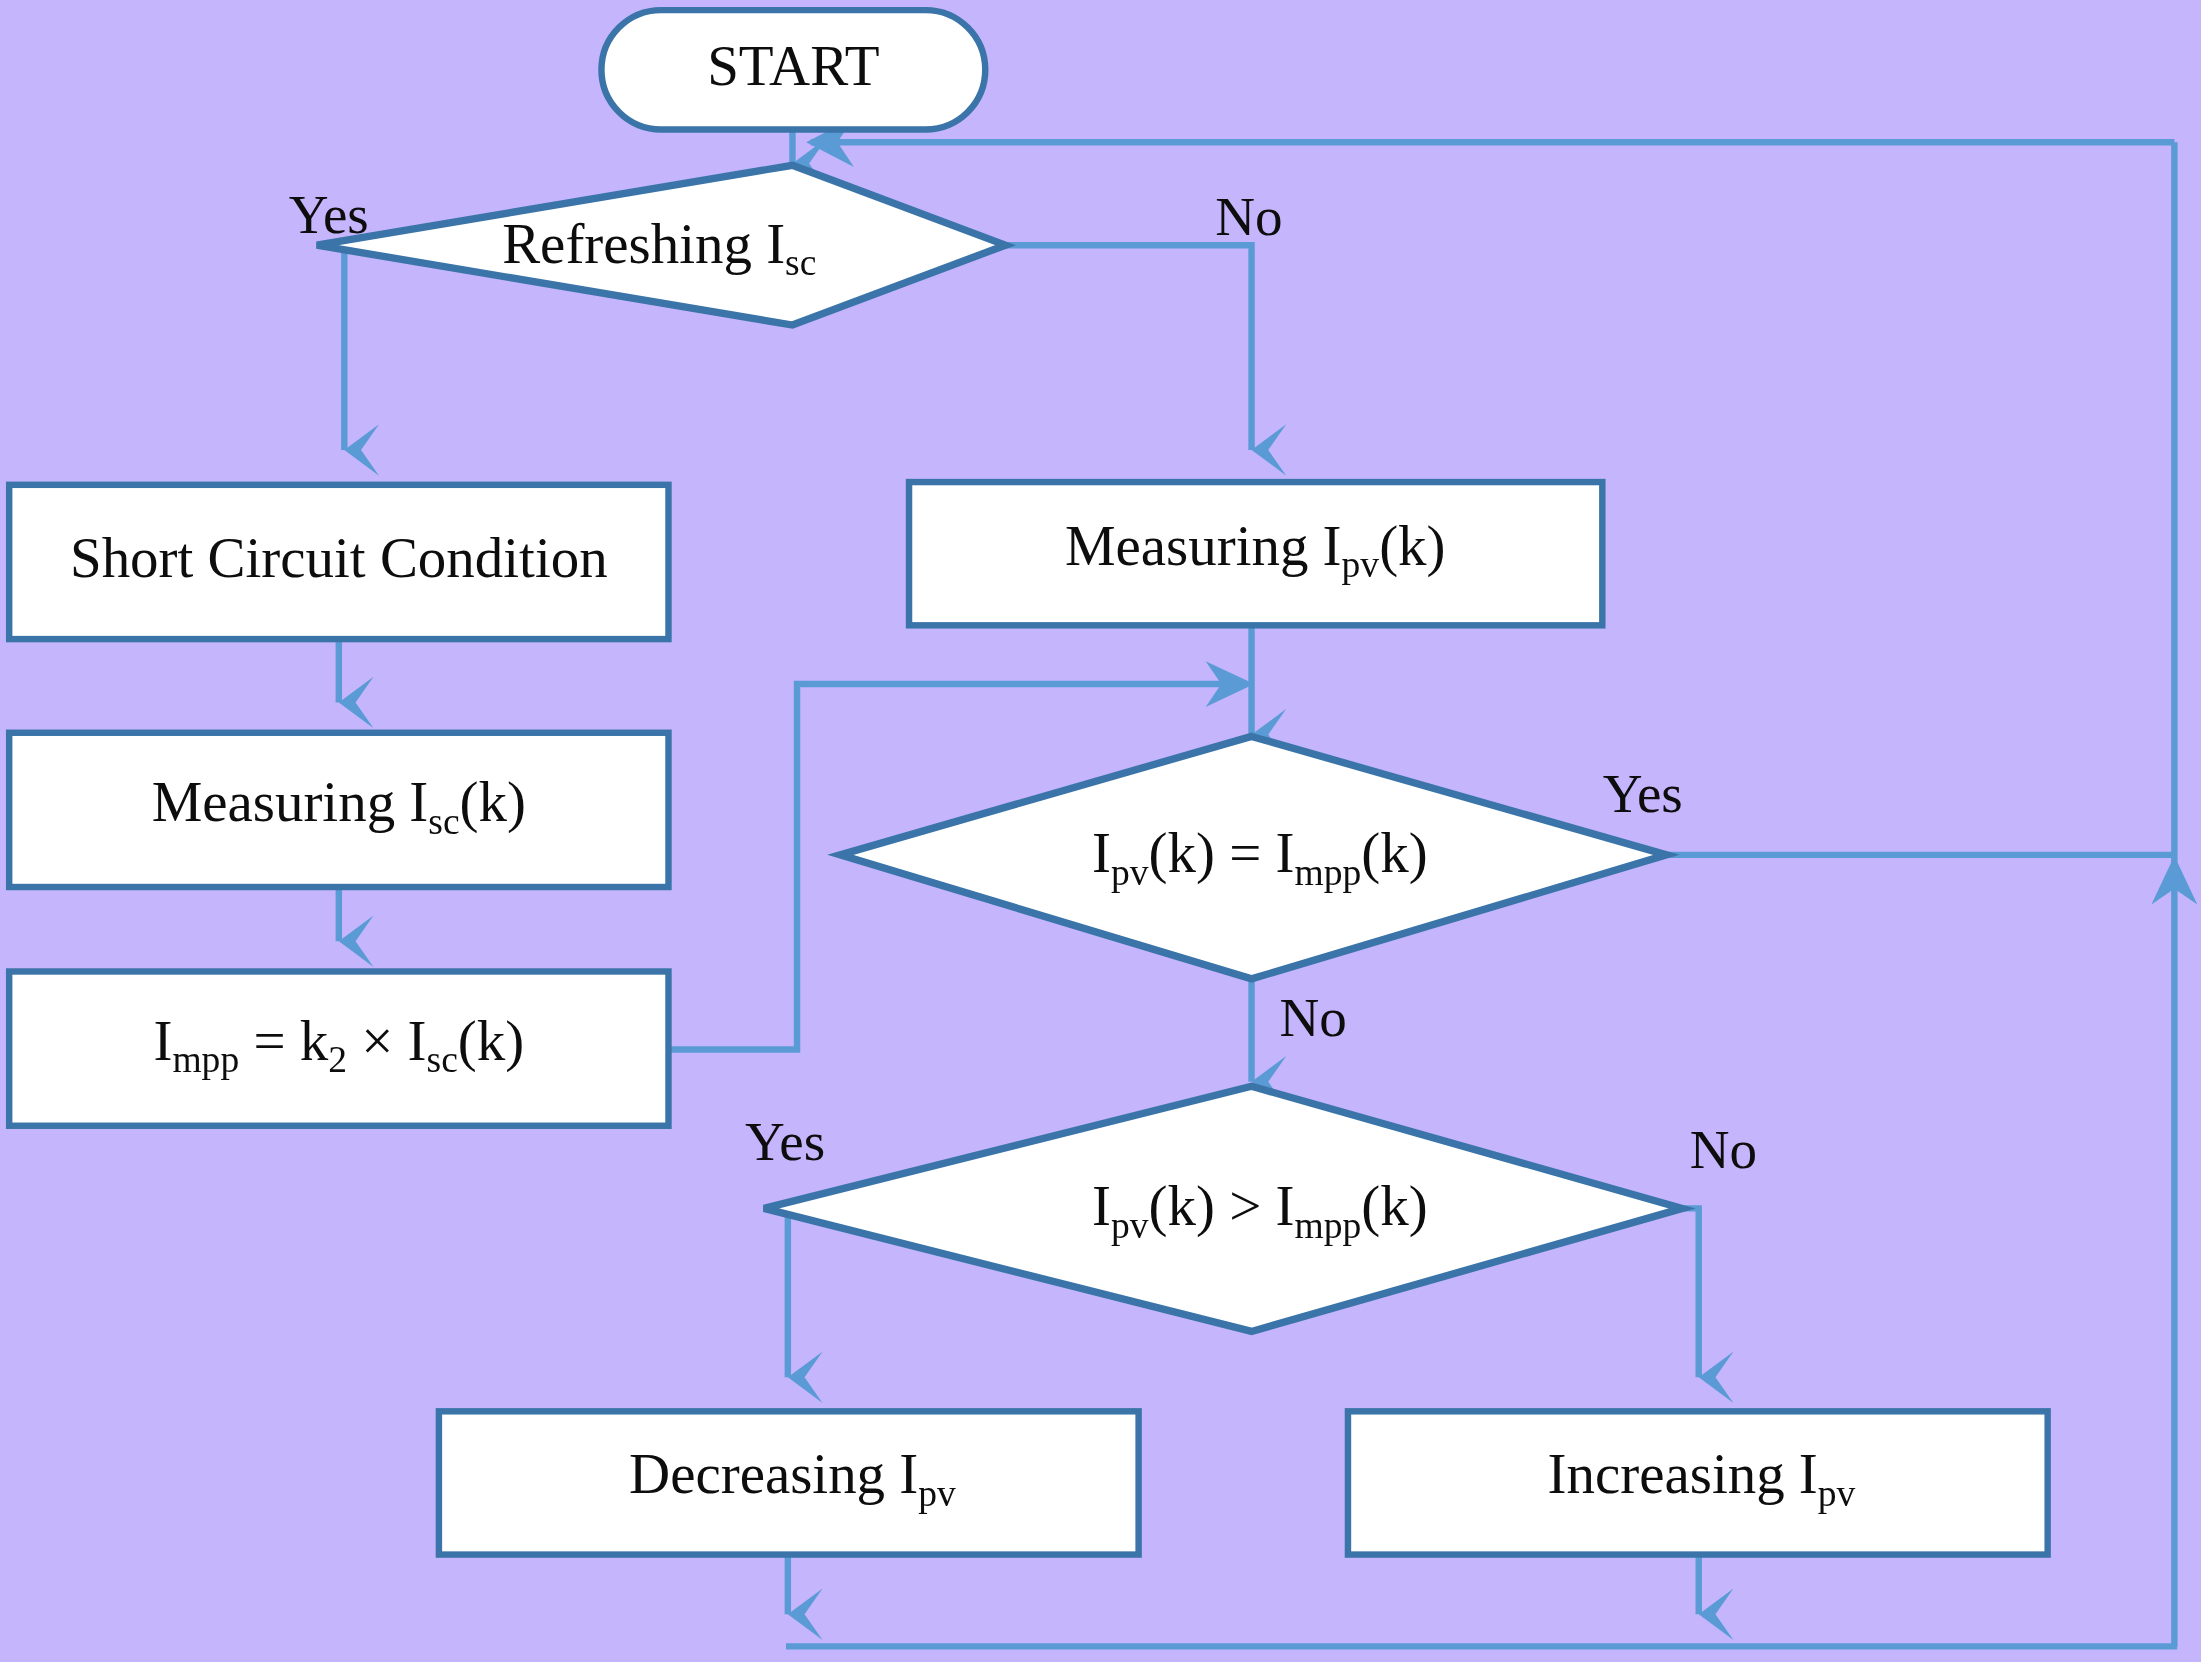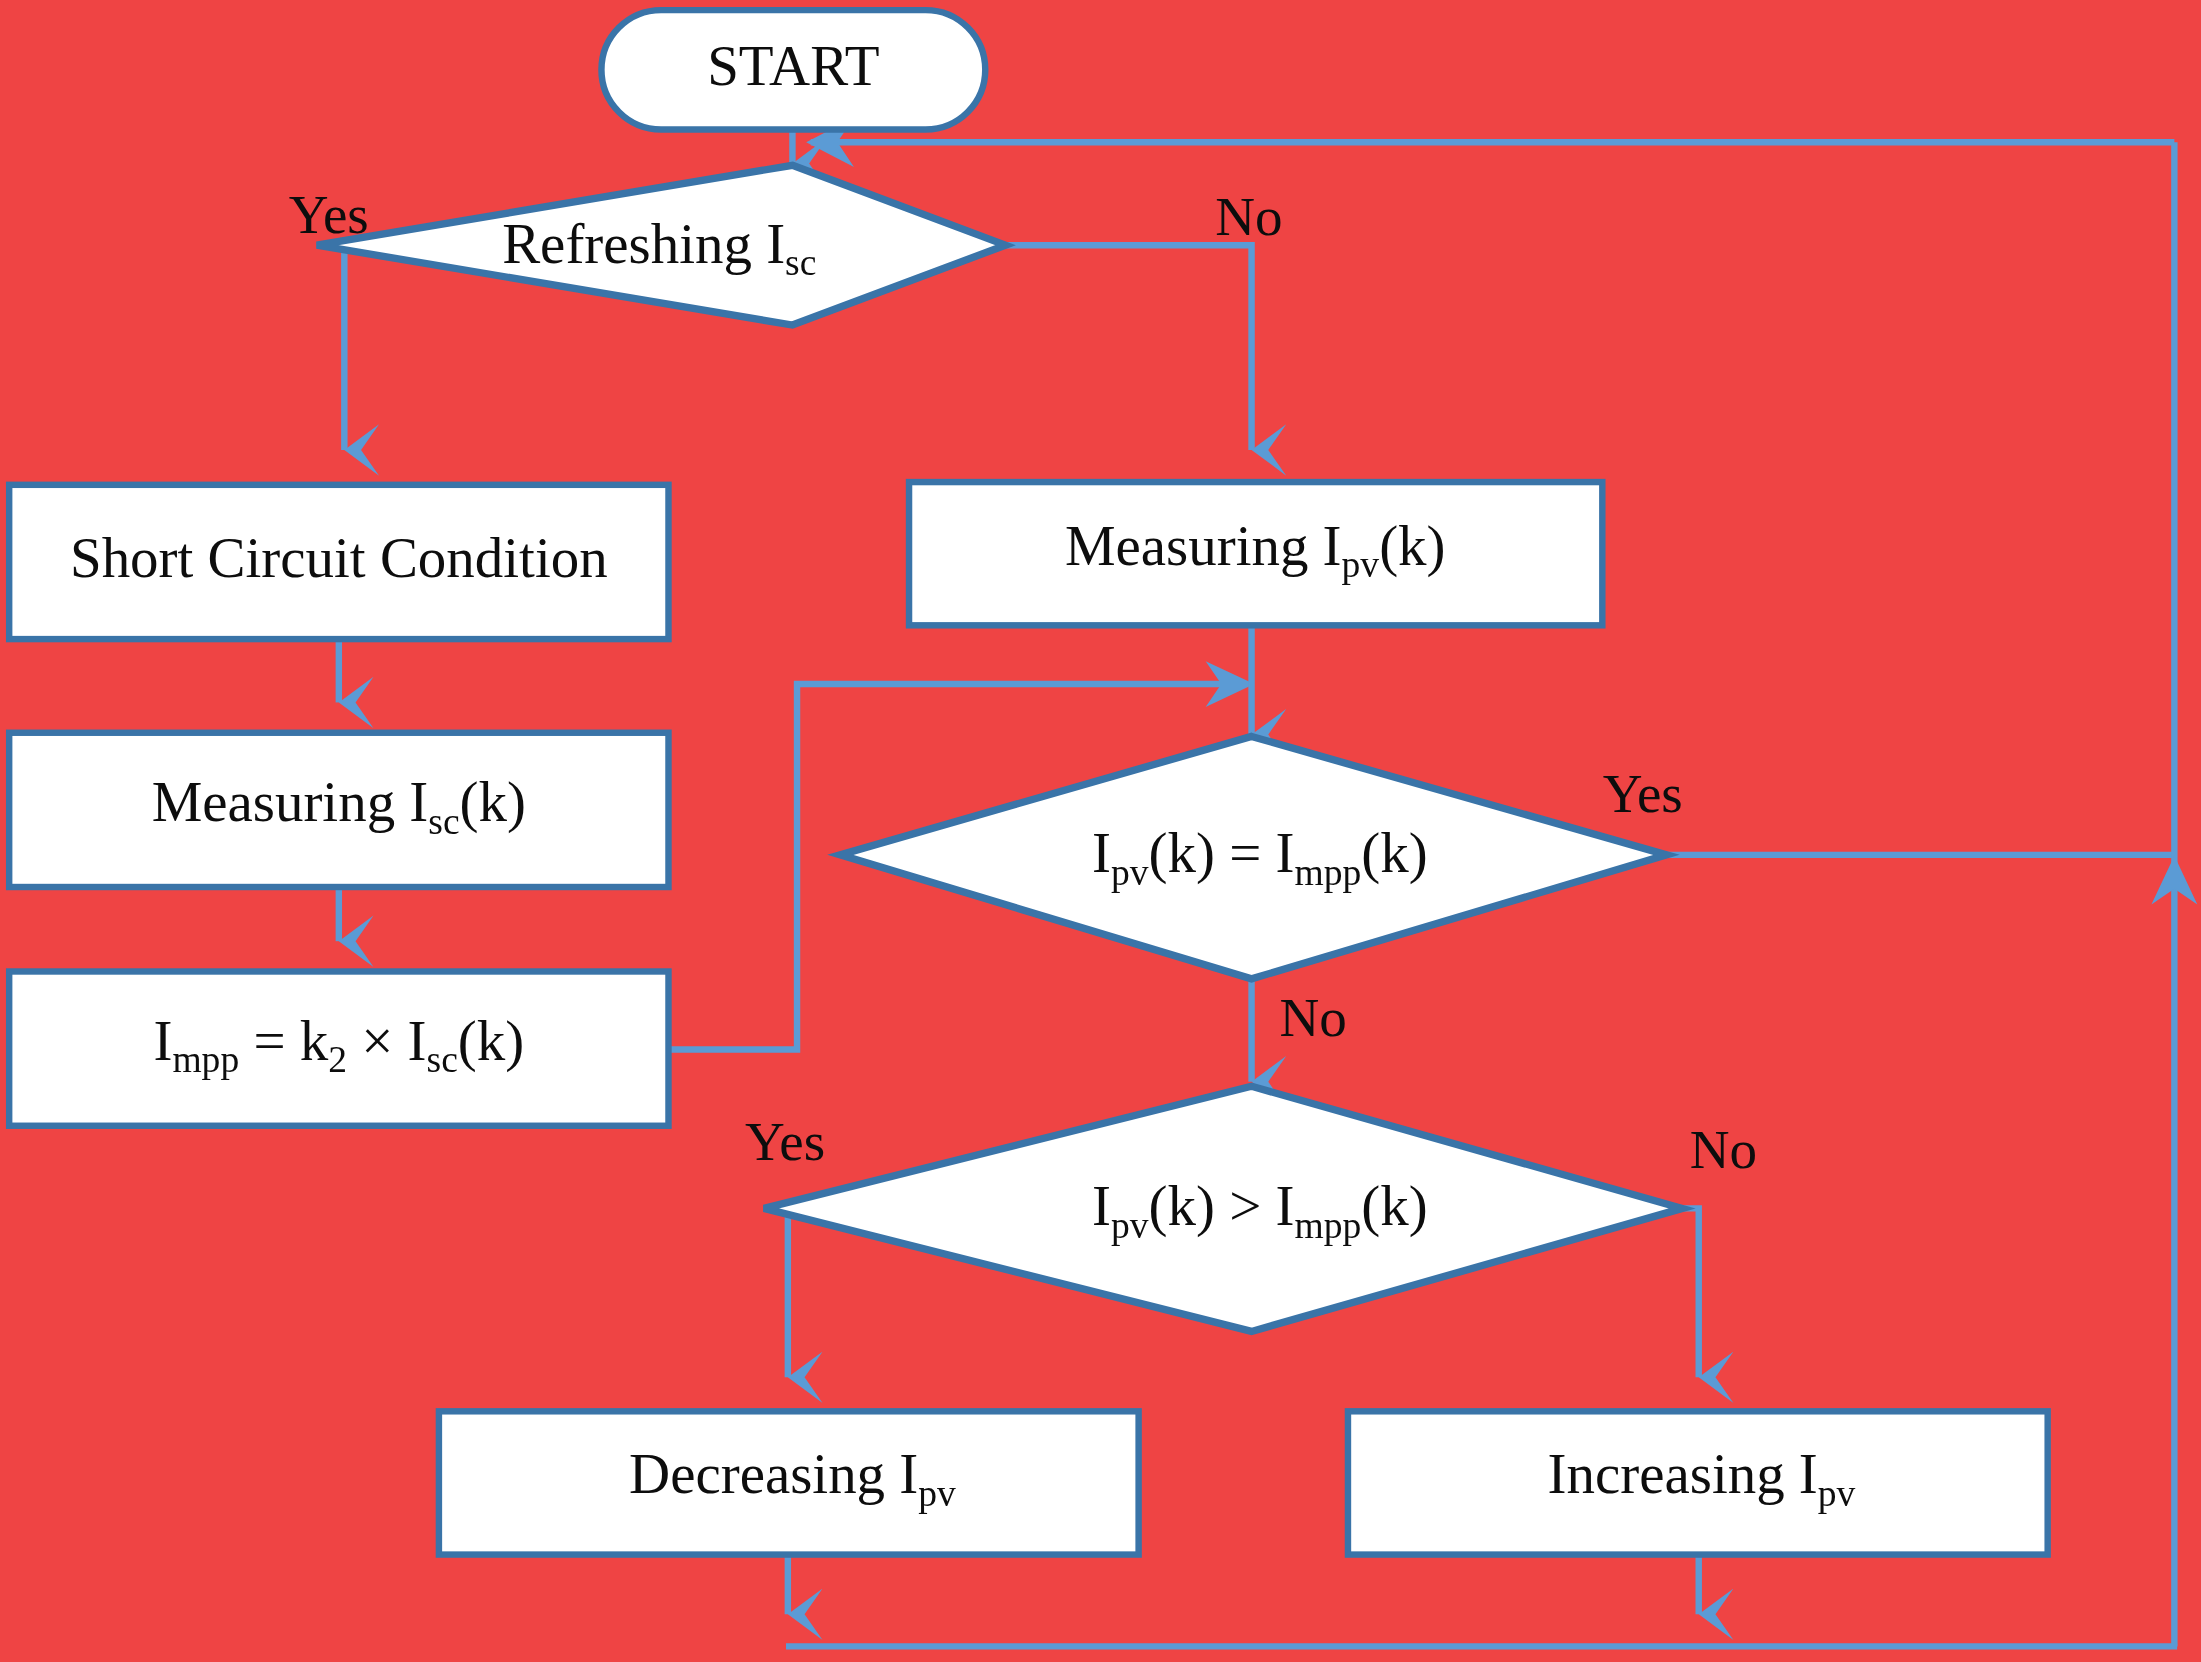--- a/index.html
+++ b/index.html
@@ -10,21 +10,21 @@
   body {
     width: 2201px;
     height: 1662px;
     overflow: hidden;
     font-family: "Liberation Serif", "DejaVu Serif", serif;
   }
   #flowchart-root {
     position: relative;
     width: 2201px;
     height: 1662px;
-    background: #ef4444;
+    background: #c4b5fd;
   }
   svg#flow-svg {
     position: absolute;
     top: 0;
     left: 0;
     width: 2201px;
     height: 1662px;
     display: block;
   }
   .node-shape {

